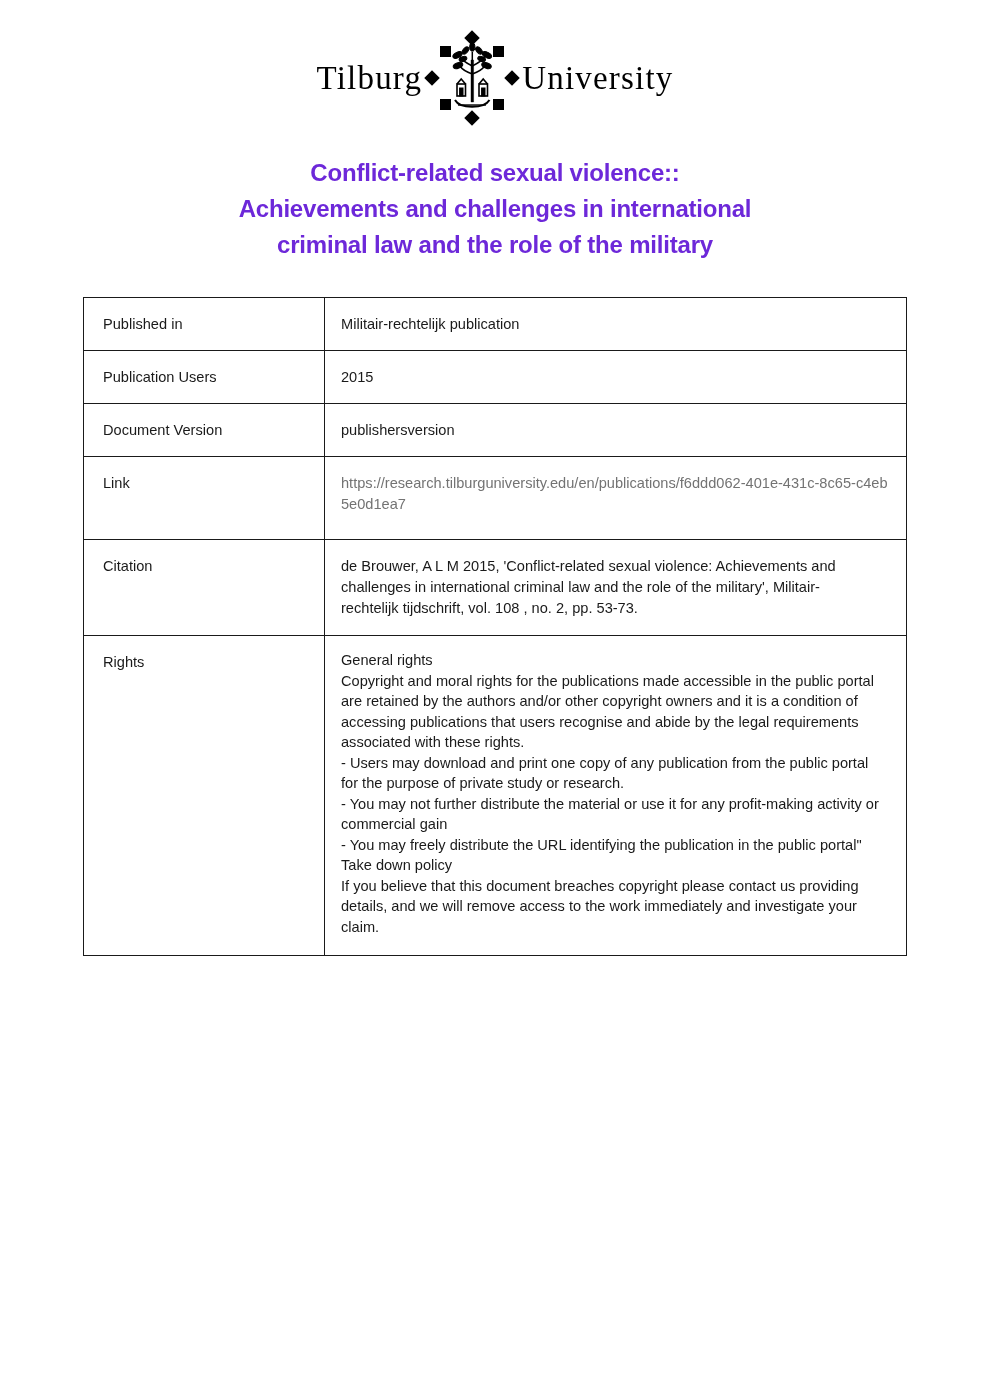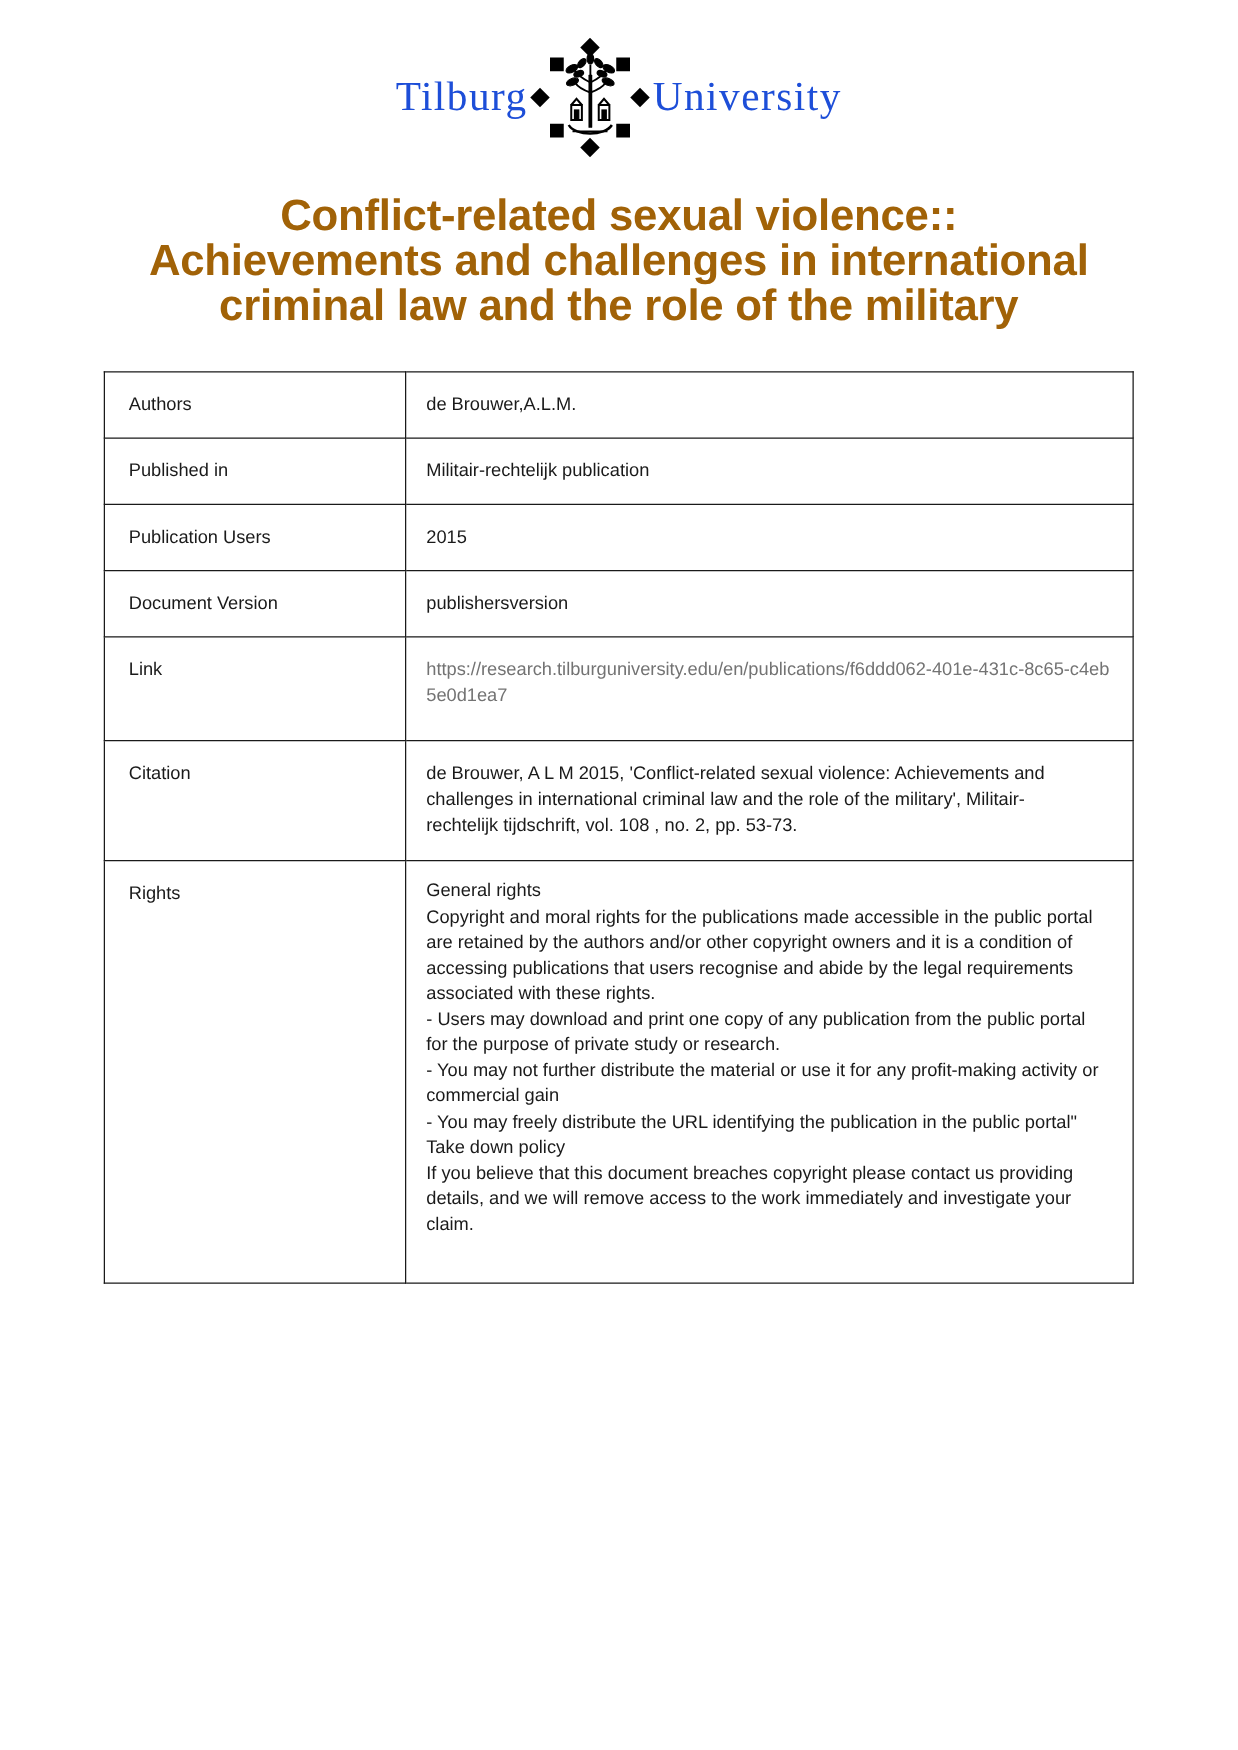--- a/index.html
+++ b/index.html
@@ -24,21 +24,21 @@
     width: 990px;
     height: 100px;
     display: flex;
     align-items: center;
     justify-content: center;
   }
   .wordmark {
     font-family: "Liberation Serif", serif;
     font-size: 33px;
     letter-spacing: 1.2px;
-    color: #1d4ed8;
+    color: #000000;
     line-height: 1;
     white-space: nowrap;
     display: inline-block;
   }
   .wordmark .cap {
     font-size: 33px;
   }
   .logo-emblem {
     position: relative;
     width: 96px;
@@ -51,24 +51,24 @@
 
   .lock-diamond, .lock-square { fill: #000; }
 
   
   .doc-title {
     position: absolute;
     top: 155px;
     left: 95px;
     width: 800px;
     text-align: center;
-    font-size: 35px;
+    font-size: 24px;
     font-weight: bold;
     line-height: 36px;
-    color: #a16207;
+    color: #6d28d9;
     letter-spacing: -0.2px;
   }
   .doc-title .tline { display: block; }
 
   
   .meta-table {
     position: absolute;
     top: 297px;
     left: 83px;
     width: 824px;
@@ -83,21 +83,21 @@
     color: #1a1a1a;
     padding: 16px 14px 16px 19px;
   }
   .meta-table td.label {
     width: 207px;
   }
   .meta-table td.value {
     padding-left: 16px;
   }
   .meta-table tr.tall td { padding-bottom: 24px; }
-  .meta-table tr.rights td.value { padding-top: 14px; padding-bottom: 36px; padding-right: 24px; }
+  .meta-table tr.rights td.value { padding-top: 14px; padding-bottom: 18px; padding-right: 24px; }
   .meta-table tr.rights td.label { padding-top: 16px; }
   .meta-table tr.citation td.value { padding-right: 30px; }
 
   .link-text {
     color: #737373;
     word-break: break-all;
     display: block;
     line-height: 21px;
   }
   .rights-block {
@@ -166,24 +166,20 @@
 </div>
 
 <div class="doc-title">
   <span class="tline">Conflict-related sexual violence::</span>
   <span class="tline">Achievements and challenges in international</span>
   <span class="tline">criminal law and the role of the military</span>
 </div>
 
 <table class="meta-table">
   <tbody>
-    <tr>
-      <td class="label">Authors</td>
-      <td class="value">de Brouwer,A.L.M.</td>
-    </tr>
     <tr>
       <td class="label">Published in</td>
       <td class="value">Militair-rechtelijk publication</td>
     </tr>
     <tr>
       <td class="label">Publication Users</td>
       <td class="value">2015</td>
     </tr>
     <tr>
       <td class="label">Document Version</td>

